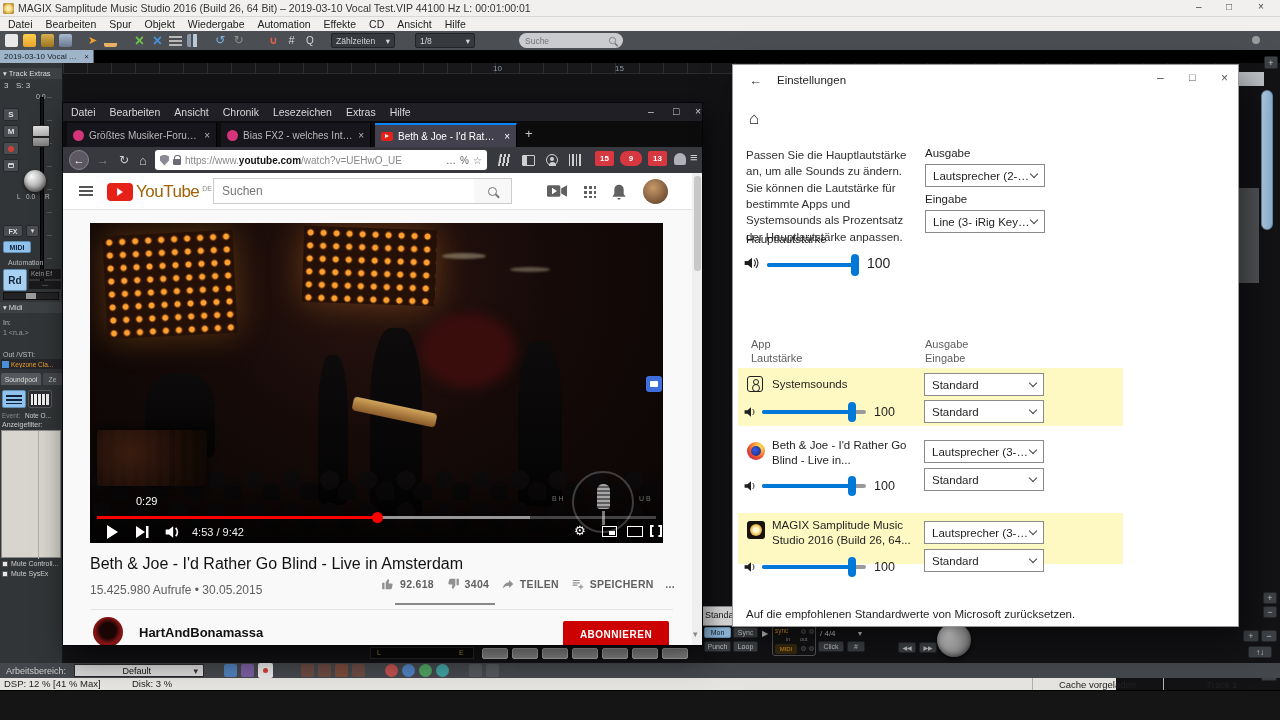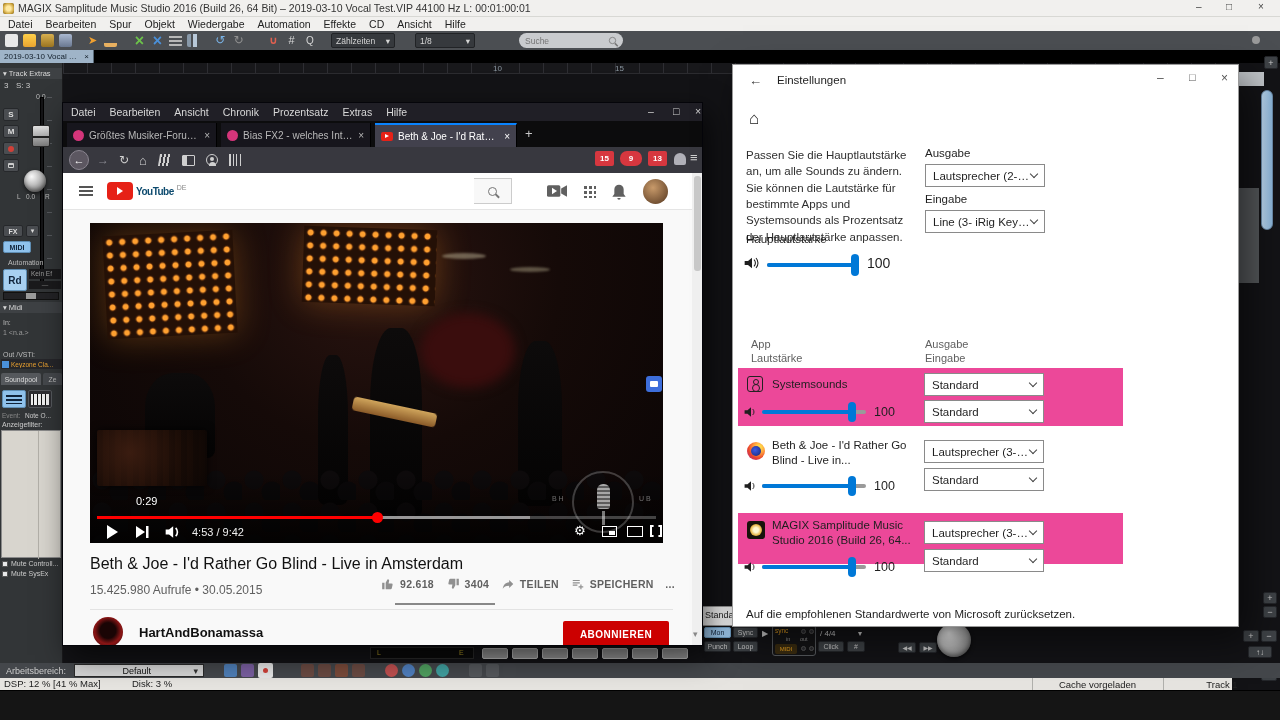--- a/index.html
+++ b/index.html
@@ -19,21 +19,21 @@
 .te{left:0;top:63px;width:63px;height:600px;background:#323537;border-right:1px solid #1a1a1c;overflow:hidden}
 .te-hd{position:absolute;left:0;width:63px;height:11px;background:#3e4144;color:#d8d8d8;font-size:7.5px;display:flex;align-items:center;padding-left:3px;gap:2px}
 .te-btn{position:absolute;width:16px;height:13px;background:#4a4d51;border:1px solid #26282b;border-radius:2px;color:#ddd;font-size:8px;font-weight:bold;display:flex;align-items:center;justify-content:center}
 .te-txt{position:absolute;color:#bbb;font-size:7px}
 .tbtn{position:absolute;background:#3e4246;border:1px solid #24262a;border-radius:2px;color:#c8c8c8;font-size:7px;display:flex;align-items:center;justify-content:center}
 .tbtn.on{background:#9ec9ee;color:#10233a;border-color:#6f9ec4}
 .knob{border-radius:50%;background:radial-gradient(circle at 35% 30%,#fafafa,#c0c0c0 40%,#8a8a8a 70%,#555);box-shadow:0 2px 4px rgba(0,0,0,.6),inset 0 -2px 4px rgba(0,0,0,.4)}
 .gbtn{position:absolute;width:26px;height:11px;background:#949494;border:1px solid #b8b8b8;border-radius:2px}
 .ws{left:0;top:663px;width:1280px;height:15px;background:#44474b;display:flex;align-items:center;color:#ccc;font-size:9px}
 .wsic{width:13px;height:13px;border-radius:2px;margin-left:4px;flex:none}
-.sb{left:0;top:678px;width:1232px;height:12px;background:#e6e4e0;color:#222;font-size:9.5px}
+.sb{left:0;top:678px;width:1116px;height:12px;background:#e6e4e0;color:#222;font-size:9.5px}
 .scell{position:absolute;top:0;height:12px;border-left:1px solid #b0b0ac;display:flex;align-items:center;justify-content:center;font-size:9.5px;color:#222}
 
 .ff{left:63px;top:103px;width:639px;height:542px;background:#f9f9f9;box-shadow:0 0 0 1px #05050a,6px 10px 28px rgba(0,0,0,.65);overflow:hidden}
 .ff-menu{left:0;top:0;width:639px;height:18px;background:#201f26;color:#d8d8d8;font-size:10.5px;display:flex;align-items:center;gap:14px;padding-left:8px}
 .ff-tabs{left:0;top:18px;width:639px;height:26px;background:#0c0c0d}
 .ff-tab{position:absolute;top:2px;height:24px;background:#17161d;color:#b8b8b8;font-size:10px;display:flex;align-items:center;gap:5px;padding:0 6px;border-right:1px solid #000}
 .ff-tab.act{background:#42414d;color:#fff;border-top:2px solid #0a84ff}
 .ff-nav{left:0;top:44px;width:639px;height:26px;background:#38383f;display:flex;align-items:center}
 .pill{background:#fff;border-radius:3px;height:20px;display:flex;align-items:center;font-size:10px;color:#777;padding:0 5px;gap:4px}
 .ffbadge{position:absolute;top:48px;height:15px;background:#d7373f;border-radius:2px;color:#fff;font-size:8px;font-weight:bold;display:flex;align-items:center;justify-content:center}
@@ -50,21 +50,21 @@
 .ytbtn{color:#606060;font-size:10.5px;font-weight:bold;display:flex;align-items:center;gap:5px;letter-spacing:.3px}
 .subsc{position:absolute;background:#c00;color:#fff;font-size:10px;font-weight:bold;letter-spacing:.5px;display:flex;align-items:center;justify-content:center;border-radius:2px}
 
 .set{left:733px;top:65px;width:505px;height:561px;background:#fff;box-shadow:0 0 0 1px #9a9a9a,10px 14px 36px rgba(0,0,0,.55);overflow:hidden;color:#1f1f1f}
 .wcombo{position:absolute;height:23px;border:1px solid #8a8a8a;background:#fff;display:flex;align-items:center;justify-content:space-between;padding:0 7px;font-size:11.5px;color:#1f1f1f}
 .chv{width:6px;height:6px;border-right:1.2px solid #444;border-bottom:1.2px solid #444;transform:rotate(45deg);margin-top:-3px;flex:none}
 .strack{position:absolute;height:4px;background:#9a9a9a;border-radius:2px}
 .sfill{position:absolute;left:0;top:0;height:4px;background:#0078d7;border-radius:2px}
 .sthumb{position:absolute;top:-8px;width:8px;height:20px;border-radius:4px;background:#0078d7}
 .setrow{position:absolute;left:5px;width:385px}
-.gray{background:#ec4899}
+.gray{background:#fef9c3}
 .collbl{position:absolute;color:#5f5f5f;font-size:11px;line-height:14px}
 
 .tb{left:0;top:690px;width:1280px;height:30px;background:#151515;border-top:1px solid #000}
 
 .mag{width:9px;height:9px;border:1.5px solid #777;border-radius:50%;position:relative;flex:none}
 .mag::after{content:"";position:absolute;width:5px;height:1.5px;background:#777;transform:rotate(45deg);right:-4px;bottom:-2px}
 .shield{width:9px;height:11px;background:#8a8a96;clip-path:polygon(50% 0,100% 15%,100% 55%,50% 100%,0 55%,0 15%);flex:none}
 .lockic{width:8px;height:6px;background:#6a6a74;border-radius:1px;position:relative;margin-top:3px;flex:none}
 .lockic::before{content:"";position:absolute;top:-4px;left:1.5px;width:5px;height:4px;border:1.2px solid #6a6a74;border-bottom:none;border-radius:3px 3px 0 0}
 .ham3{width:14px;height:10px;border-top:2px solid #555;border-bottom:2px solid #555;position:relative}
@@ -292,21 +292,21 @@
     <div class="scell" style="left:1163px;width:117px">Track 1</div>
   </div>
 </div>
 
 <div class="ab ff">
   <div class="ab ff-menu">
     <span>Datei</span>
     <span>Bearbeiten</span>
     <span>Ansicht</span>
     <span>Chronik</span>
-    <span>Prozentsatz</span>
+    <span>Lesezeichen</span>
     <span>Extras</span>
     <span>Hilfe</span>
     <span class="ab" style="left:585px;top:2px;color:#cfcfcf">–</span>
     <span class="ab" style="left:610px;top:2px;color:#cfcfcf">□</span>
     <span class="ab" style="left:632px;top:2px;color:#cfcfcf">×</span>
   </div>
   <div class="ab ff-tabs">
     <div class="ff-tab" style="left:4px;width:150px">
       <span style="width:11px;height:11px;border-radius:50%;background:#d4357a;flex:none"></span>
       <span class="ell" style="flex:1">Größtes Musiker-Forum in deu</span>
@@ -324,20 +324,28 @@
       <span class="ell" style="flex:1">Beth &amp; Joe - I'd Rather Go Blind</span>
       <span>×</span>
     </div>
     <span class="ab" style="left:462px;top:5px;color:#c8c8c8;font-size:13px">+</span>
   </div>
   <div class="ab ff-nav">
     <div style="width:20px;height:20px;border-radius:50%;background:#5c5761;border:1px solid #8a8590;color:#fff;font-size:11px;display:flex;align-items:center;justify-content:center;margin-left:6px">←</div>
     <span style="color:#8a8a92;font-size:12px;margin-left:8px">→</span>
     <span style="color:#cfcfcf;font-size:12px;margin-left:10px">↻</span>
     <span style="color:#cfcfcf;font-size:13px;margin-left:10px">⌂</span>
+    <div class="pill" style="margin-left:8px;width:332px">
+      <span class="shield"></span>
+      <span class="lockic"></span>
+      <span class="ell" style="min-width:0;flex:1"><span style="color:#888">https://www.</span><span style="color:#111;font-weight:bold">youtube.com</span><span style="color:#888">/watch?v=UEHwO_UE</span></span>
+      <span style="color:#555">…</span>
+      <span style="color:#666">%</span>
+      <span style="color:#666">☆</span>
+    </div>
     <div style="width:12px;height:12px;margin-left:12px;background:linear-gradient(90deg,#cfcfcf 0 2px,transparent 2px 4px,#cfcfcf 4px 6px,transparent 6px 8px,#cfcfcf 8px 10px,transparent 10px);transform:skewX(-10deg)"></div>
     <div style="width:13px;height:11px;margin-left:11px;border:1px solid #cfcfcf;border-radius:1px;background:linear-gradient(90deg,#cfcfcf 0 4px,transparent 4px)"></div>
     <div style="width:12px;height:12px;margin-left:11px;border:1px solid #cfcfcf;border-radius:50%;position:relative">
         <span style="position:absolute;left:3.5px;top:2px;width:4px;height:4px;border-radius:50%;background:#cfcfcf"></span>
         <span style="position:absolute;left:2px;top:6.5px;width:7px;height:4px;border-radius:4px 4px 0 0;background:#cfcfcf"></span>
       </div>
     <div style="width:12px;height:12px;margin-left:11px;background:linear-gradient(90deg,#cfcfcf 0 1.5px,transparent 1.5px 3.5px,#cfcfcf 3.5px 5px,transparent 5px 7px,#cfcfcf 7px 8.5px,transparent 8.5px 10.5px,#cfcfcf 10.5px 12px)"></div>
   </div>
   <div class="ffbadge" style="left:532px;width:19px">15</div>
   <div class="ffbadge" style="left:557px;width:22px;border-radius:7px">9</div>
@@ -345,23 +353,24 @@
   <div class="ab" style="left:611px;top:50px;width:12px;height:12px;border-radius:6px 6px 2px 2px;background:#b0b0b8"></div>
   <span class="ab" style="left:627px;top:47px;color:#cfcfcf;font-size:13px">≡</span>
 
   <div class="ab ff-content">
     <div class="ythead">
       <div class="ab ham3" style="left:16px;top:13px"></div>
       <div class="ab flex" style="left:44px;top:9px;gap:3px">
         <div class="ytlogo-box">
             <span style="border-left:6px solid #fff;border-top:4px solid transparent;border-bottom:4px solid transparent"></span>
           </div>
-        <span style="font-size:10px;font-weight:bold;color:#0c4a6e;letter-spacing:-.5px">YouTube</span>
+        <span style="font-size:17px;font-weight:normal;color:#a16207;letter-spacing:-.5px">YouTube</span>
         <span style="font-size:7px;color:#888;margin-top:-8px">DE</span>
       </div>
+      <input class="ab" style="left: 150px; top: 5px; width: 262px; height: 26px; border: 1px solid rgb(204, 204, 204); padding: 0px 8px; font-size: 12px; color: rgb(17, 17, 17); outline: none;" placeholder="Suchen">
       <div class="ab flex" style="left:411px;top:5px;width:38px;height:26px;background:#f8f8f8;border:1px solid #ccc;border-left:none;justify-content:center">
           <span class="mag"></span>
         </div>
       <svg class="ab" style="left:484px;top:11px" width="20" height="14" viewBox="0 0 24 16">
           <rect x="0" y="1" width="16" height="14" rx="2" fill="#606060"></rect>
           <path d="M17 5l7-4v14l-7-4z" fill="#606060"></path>
           <path d="M6 4l6 4-6 4z" fill="#fff"></path>
         </svg>
       <div class="ab grid9" style="left:520px;top:12px"></div>
       <svg class="ab" style="left:548px;top:10px" width="16" height="18" viewBox="0 0 24 26">

